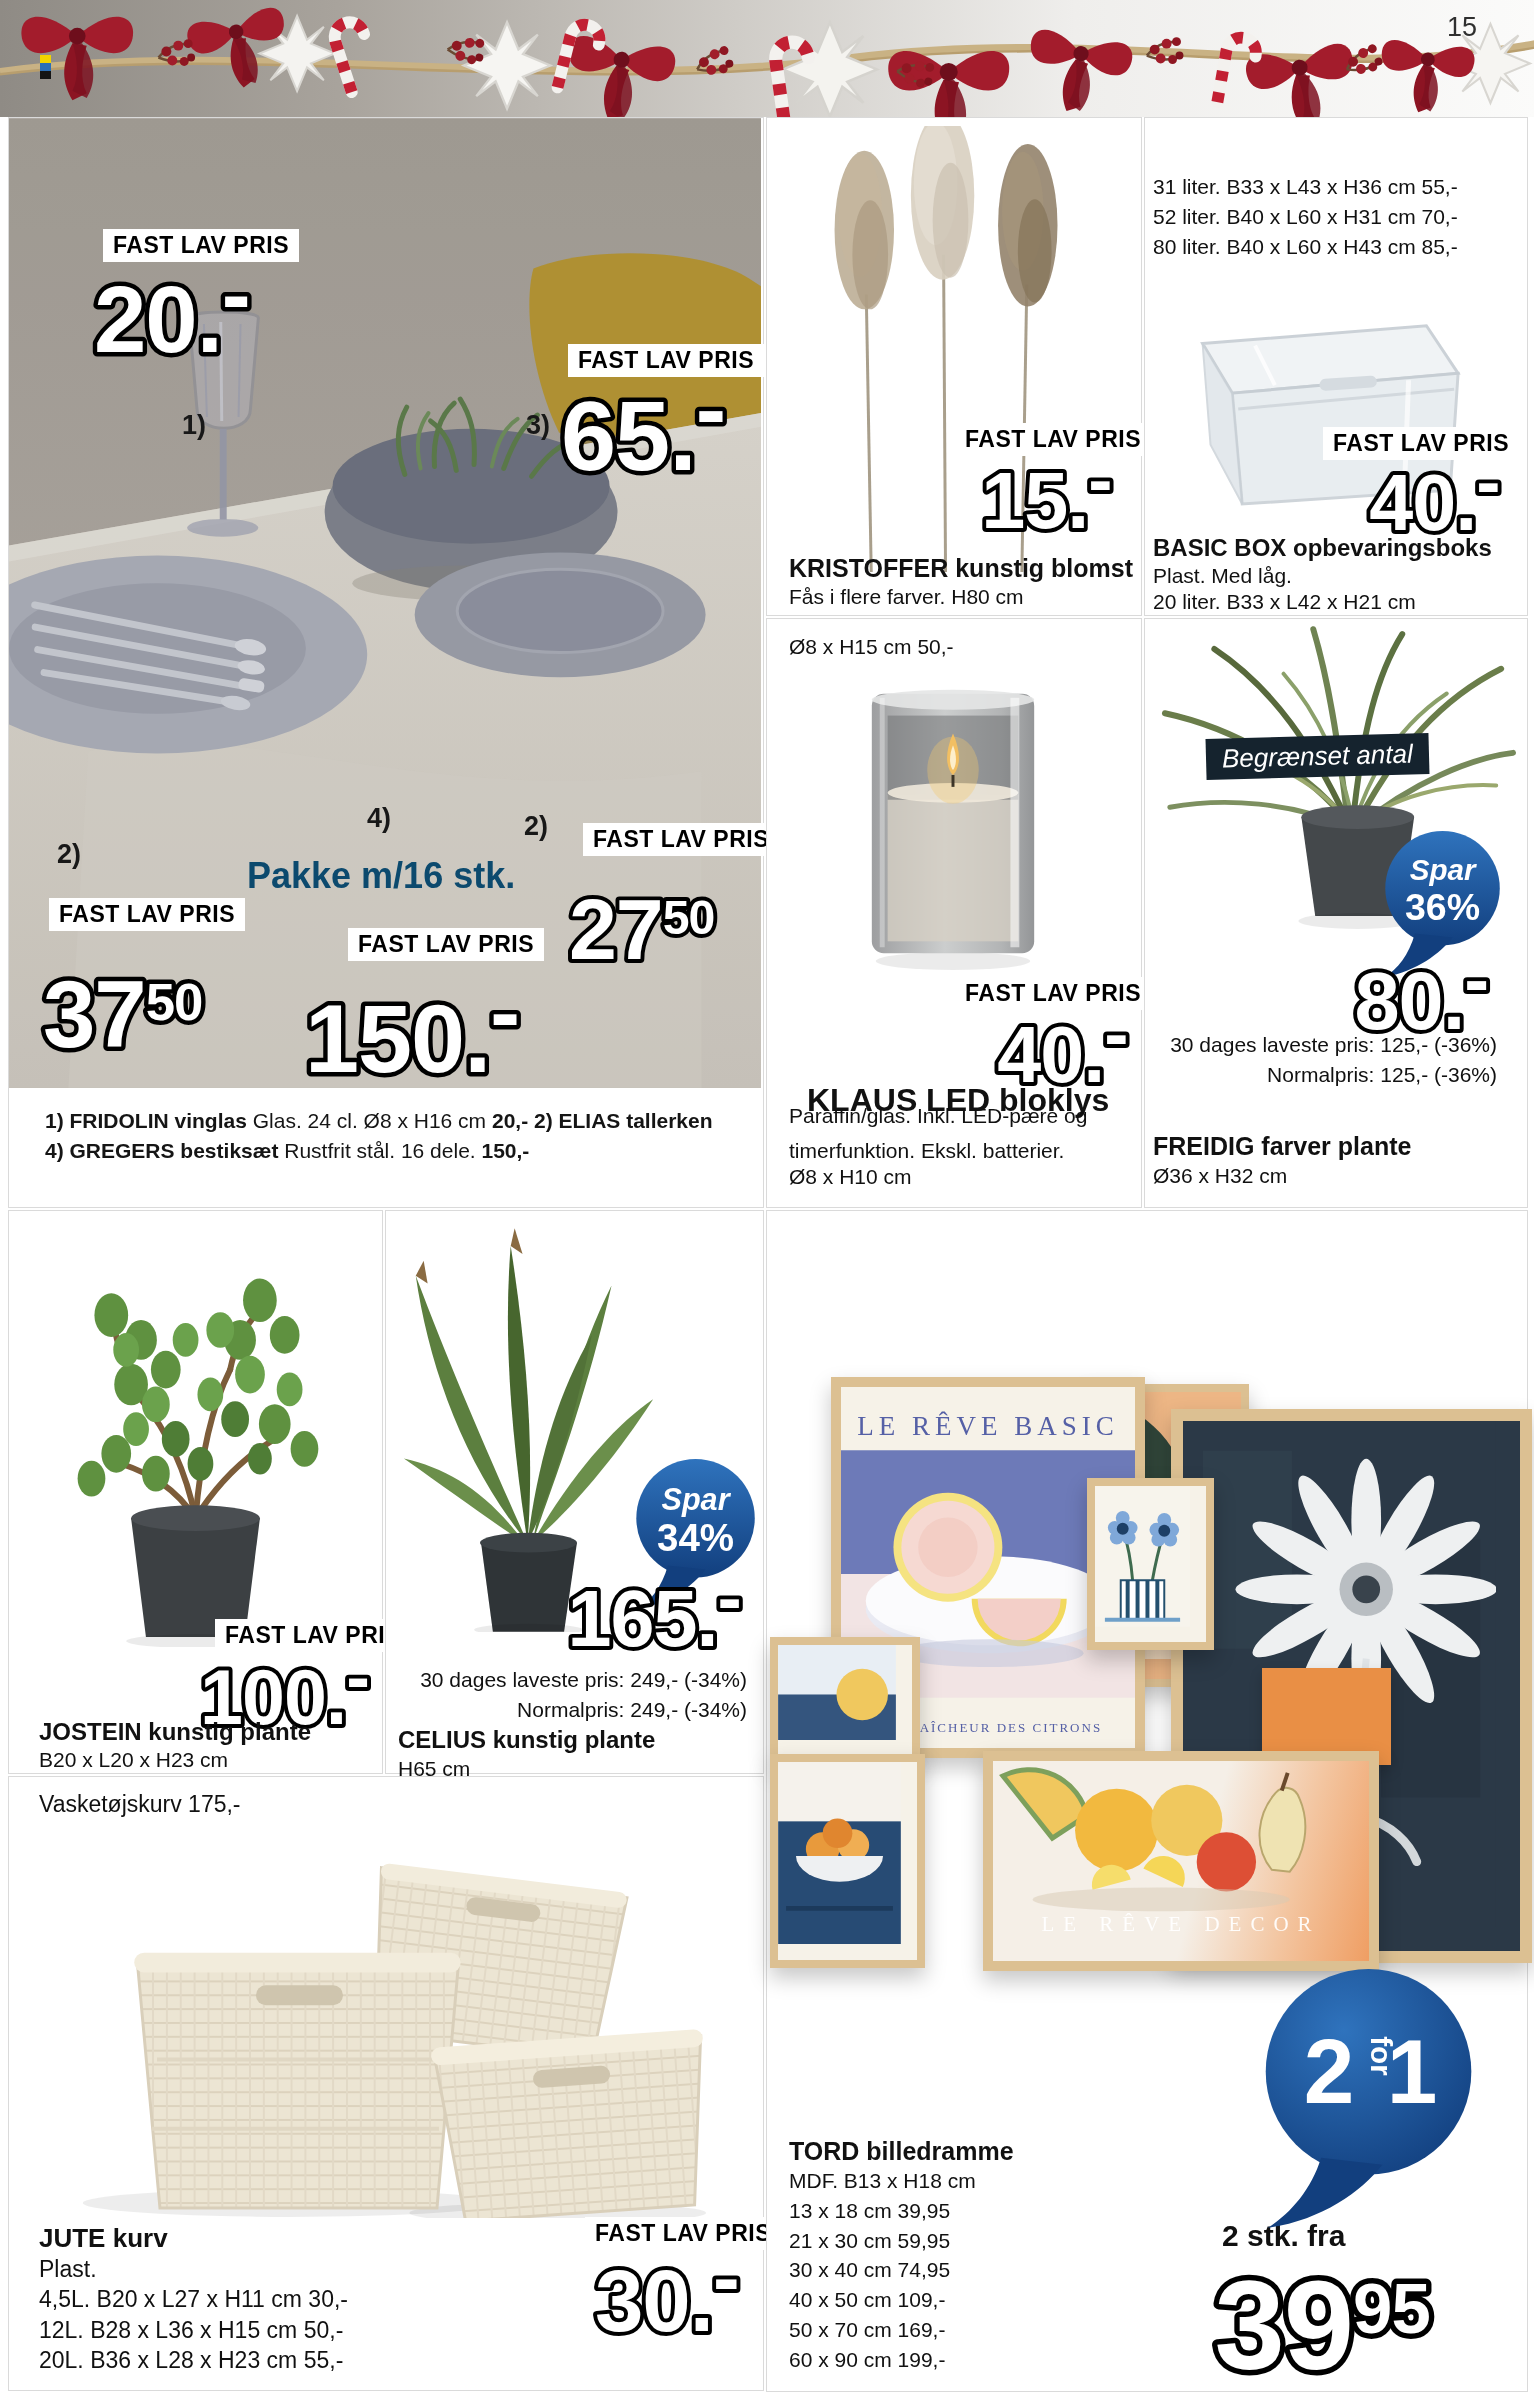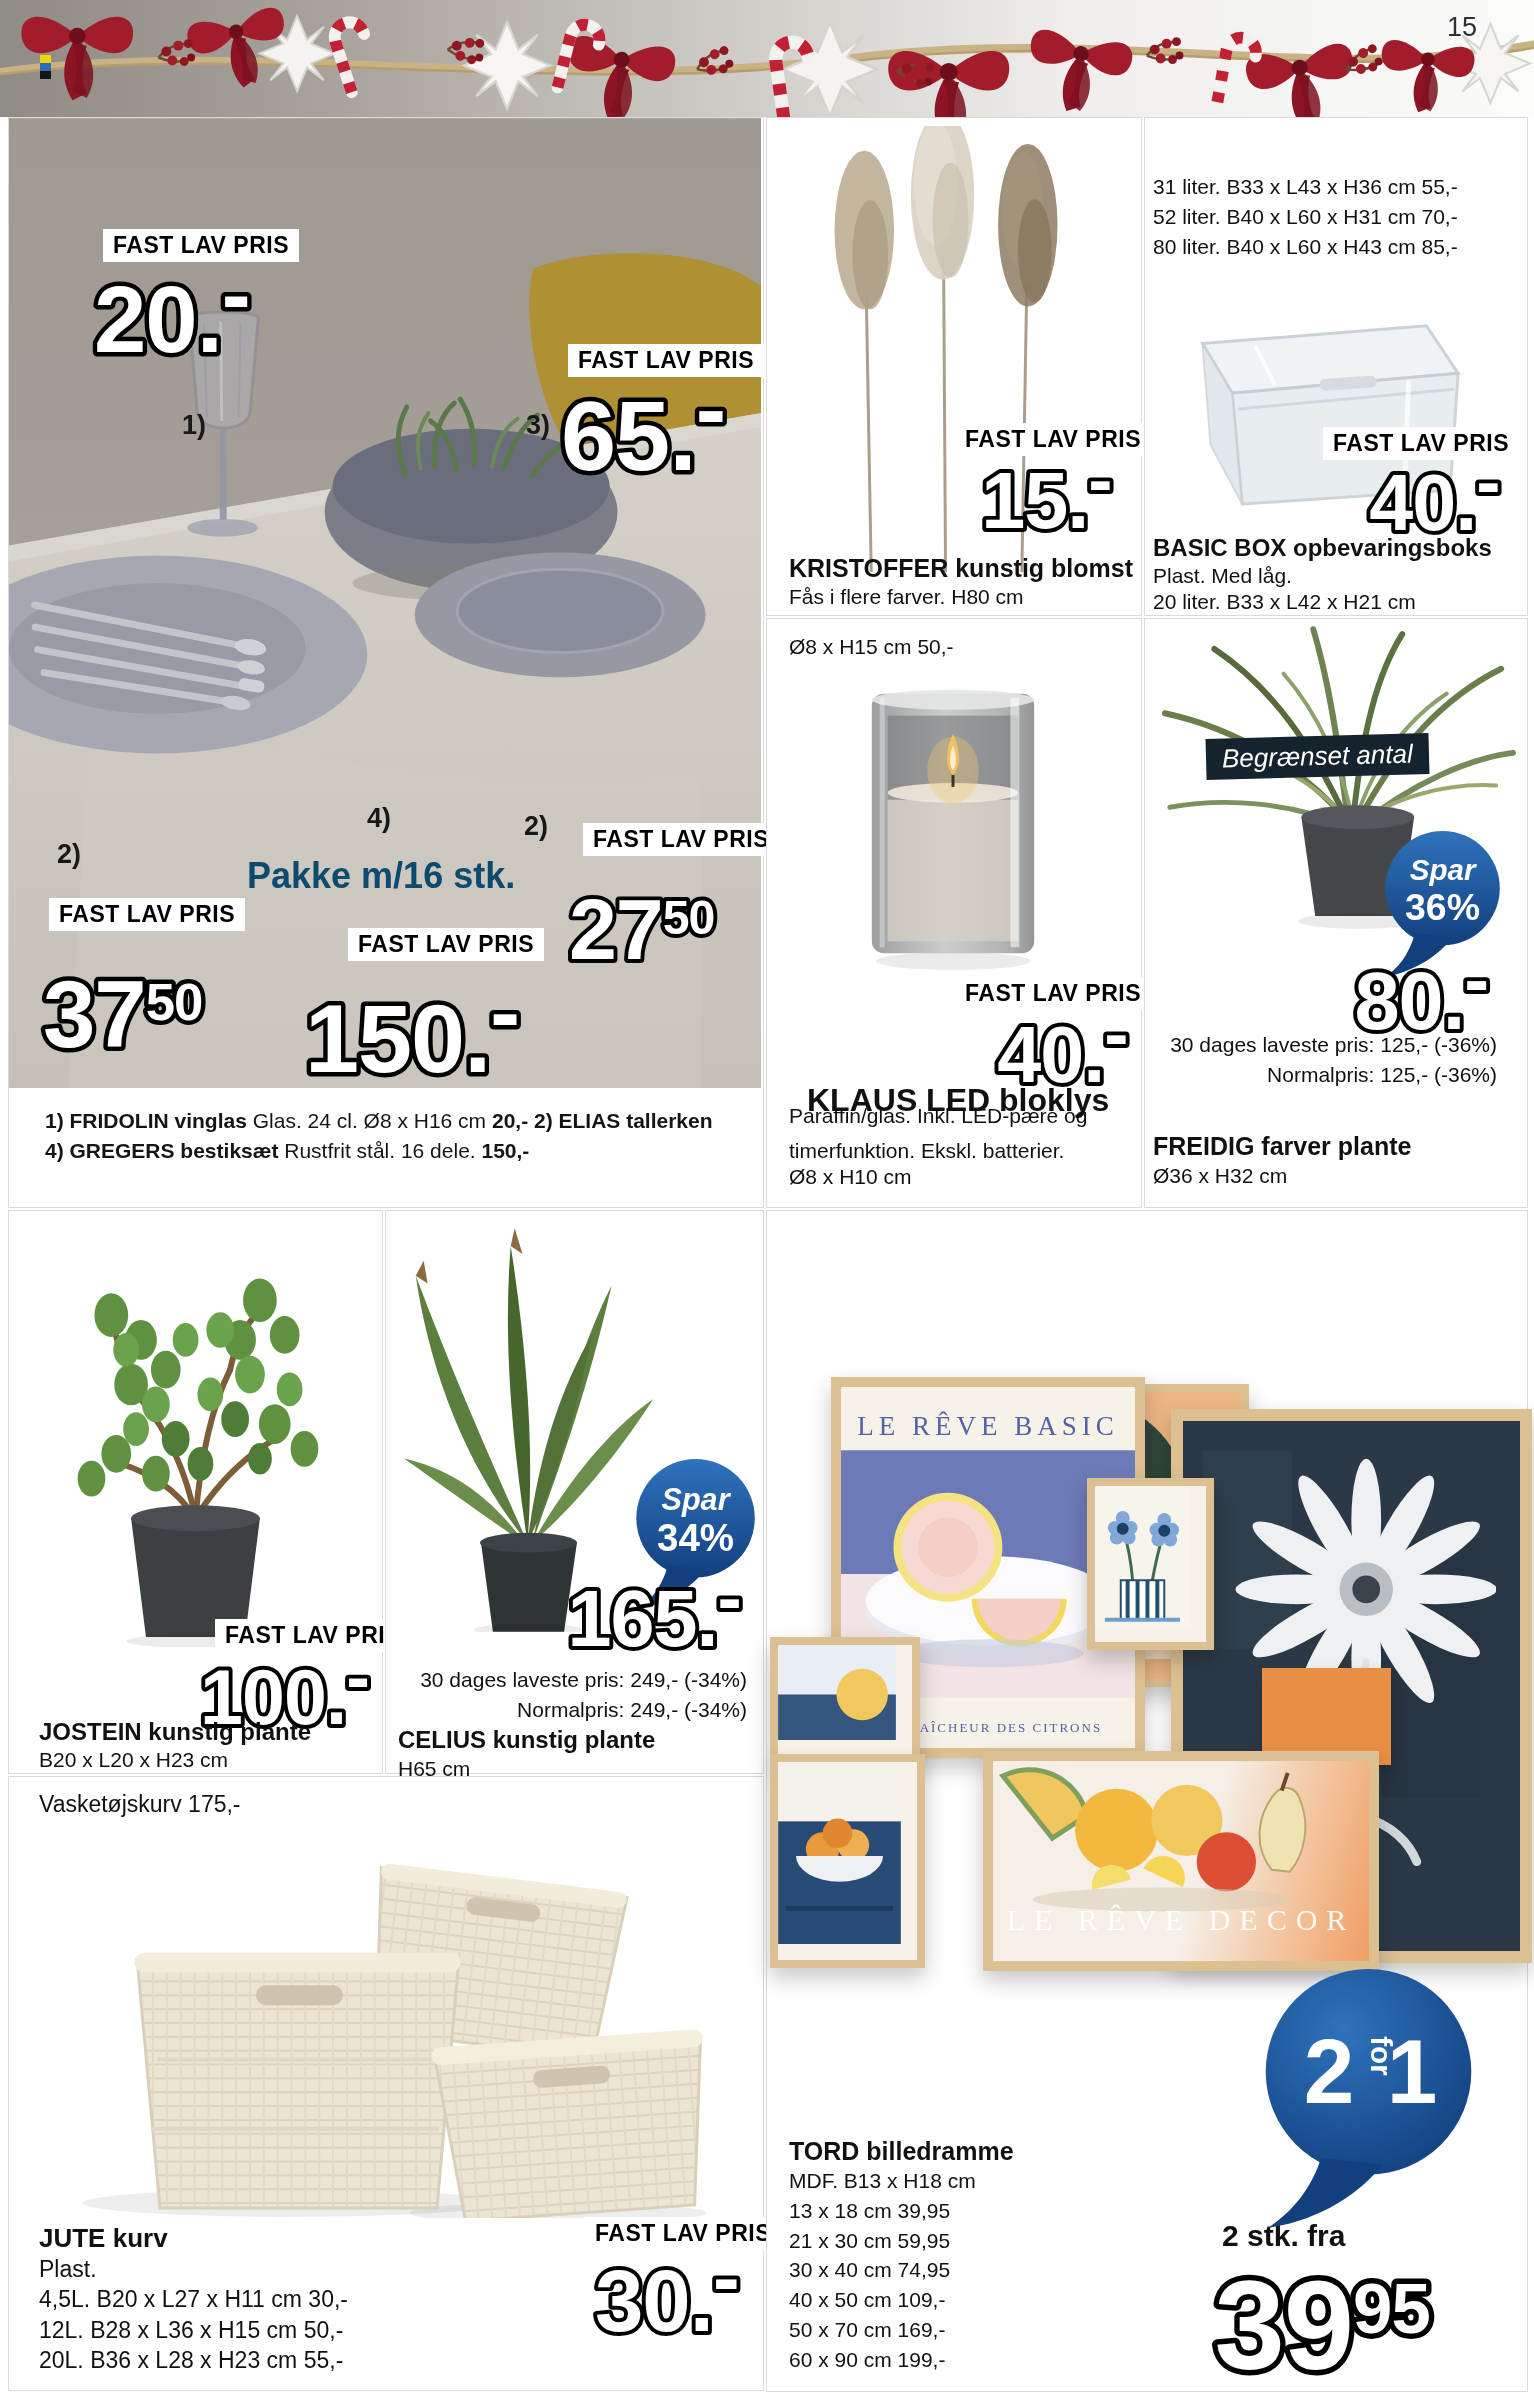--- a/index.html
+++ b/index.html
@@ -35,21 +35,21 @@
   .bubble{position:absolute;overflow:visible}
   .bubble text{fill:#fff;font-family:"Liberation Sans",sans-serif}
   
   .wood{position:absolute;background:#f6f2e8;border:10px solid #dcc092;
         box-shadow:0 10px 20px rgba(0,0,0,.22);overflow:hidden}
   .jtitle{font-family:"Liberation Serif",serif;color:#5560a6;letter-spacing:5px;font-size:27px;
           text-align:center;padding-top:24px;white-space:nowrap}
   .jsub{font-family:"Liberation Serif",serif;color:#5560a6;letter-spacing:2px;font-size:13px;
         text-align:center;position:absolute;bottom:12px;width:100%;white-space:nowrap}
   .decortext{position:absolute;bottom:24px;width:100%;text-align:center;color:rgba(255,255,255,.93);
-             letter-spacing:9px;font-size:30px;font-family:"Liberation Serif",serif;white-space:nowrap}
+             letter-spacing:9px;font-size:21px;font-family:"Liberation Serif",serif;white-space:nowrap}
   .twostk{position:absolute;font-weight:700;font-size:30px}
 </style>
 </head>
 <body>
 
 <div class="banner">
   <svg width="1535" height="117" viewBox="0 0 1550 118">
     <defs>
       <path id="star8" d="M0,-38 L10,-14 L27,-27 L14,-10 L38,0 L14,10 L27,27 L10,14 L0,38 L-10,14 L-27,27 L-14,10 L-38,0 L-14,-10 L-27,-27 L-10,-14 Z"></path>
       <g id="bow">

